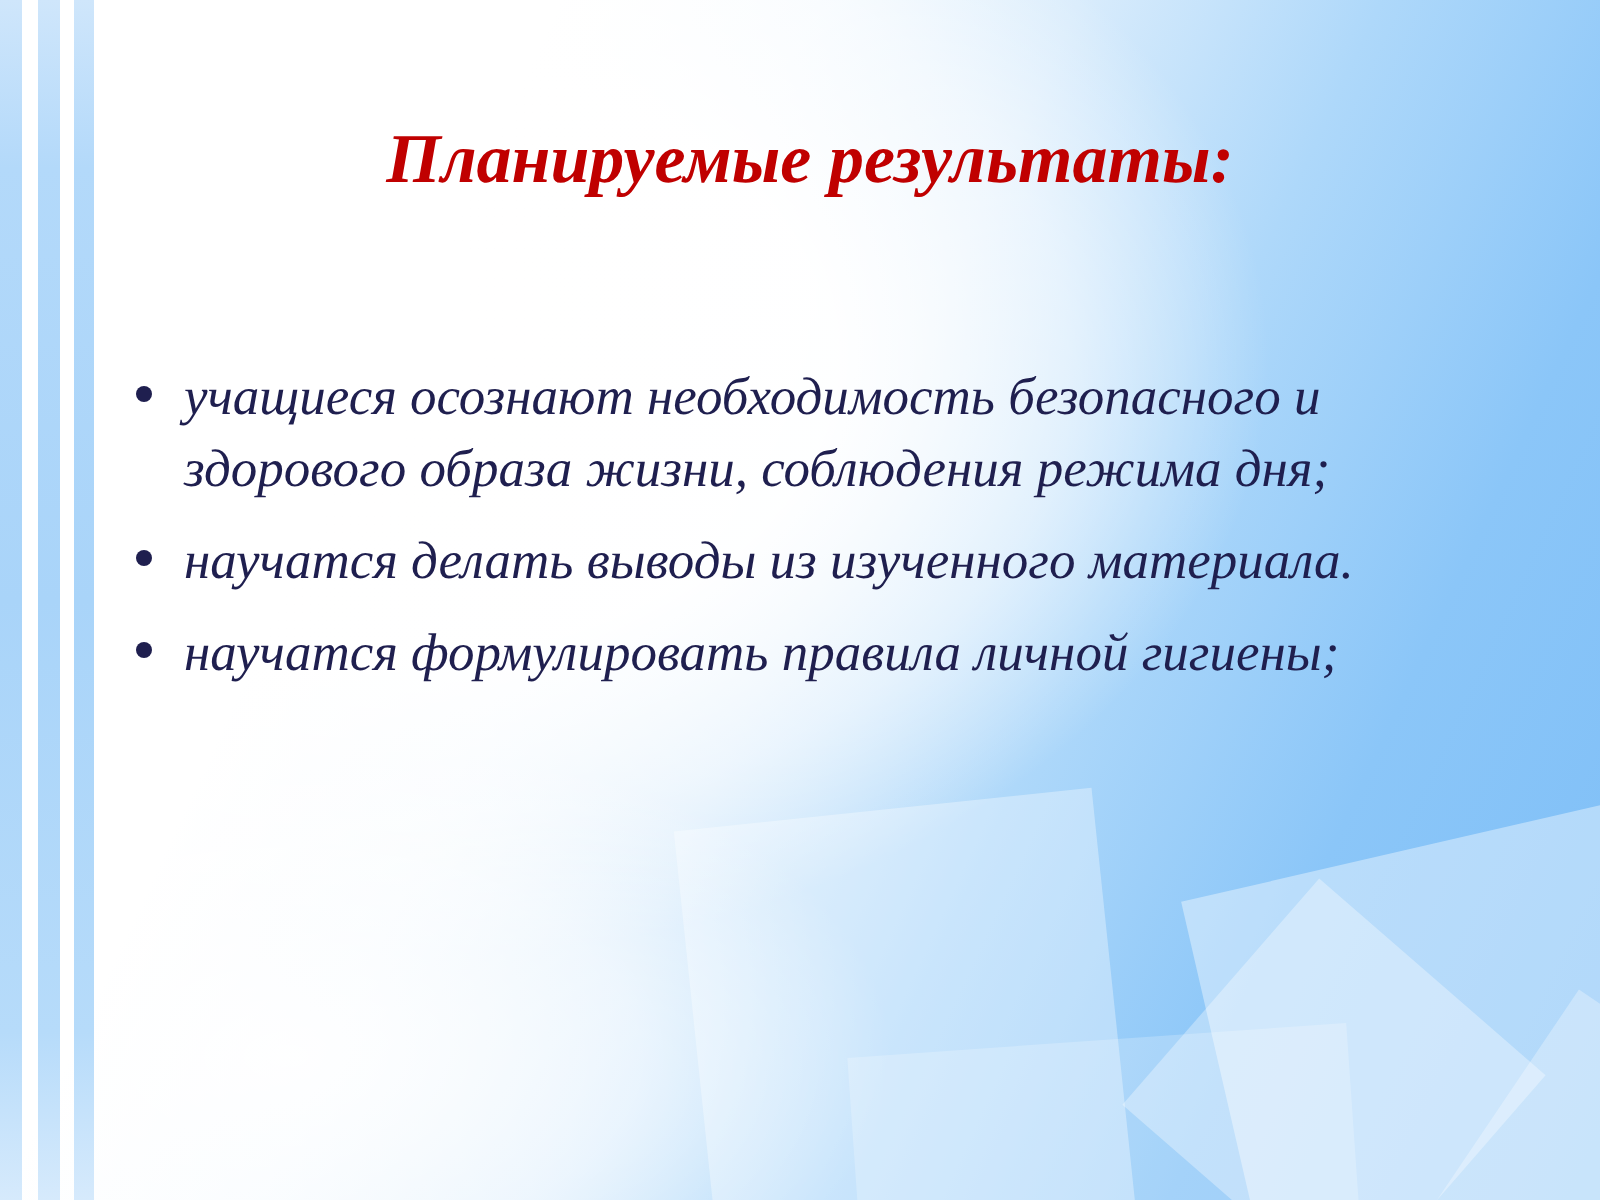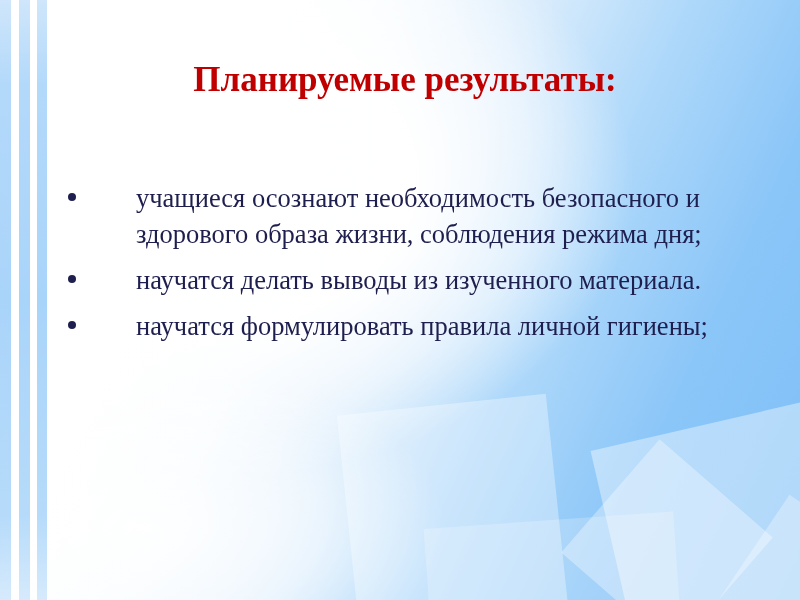--- a/index.html
+++ b/index.html
@@ -7,20 +7,21 @@
     padding: 0;
     background: #ffffff;
   }
   #slide {
     position: relative;
     width: 800px;
     height: 600px;
     overflow: hidden;
     background: #fdba74;
     font-family: "Liberation Serif", "DejaVu Serif", serif;
+    font-style: italic;
   }
 
   
   .bg-base {
     position: absolute;
     inset: 0;
     background: linear-gradient(115deg,
         #ffffff 0%,
         #ffffff 26%,
         #f2f9fe 38%,
@@ -137,21 +138,20 @@
     position: absolute;
     left: 6px;
     top: 13px;
     width: 8px;
     height: 8px;
     border-radius: 50%;
     background: #1f1f4f;
   }
   .bullet-text {
     display: block;
-    margin-left: 44px;
   }
   .b1 { width: 600px; }
   .b2 { width: 640px; }
   .b3 { width: 650px; }
 </style>
 </head>
 <body>
 
 <div id="slide">
 

